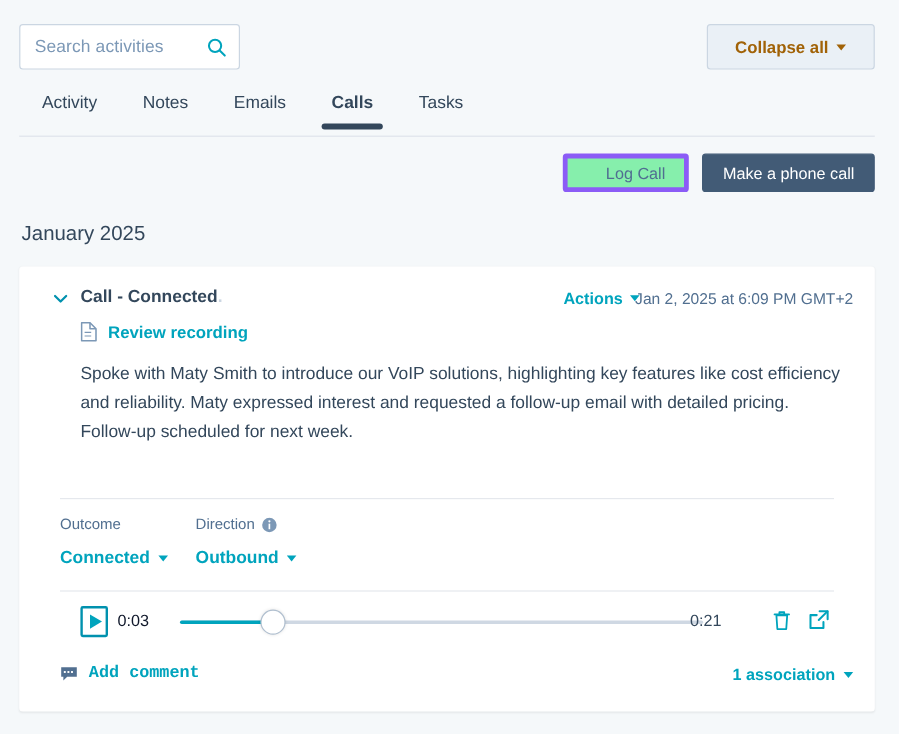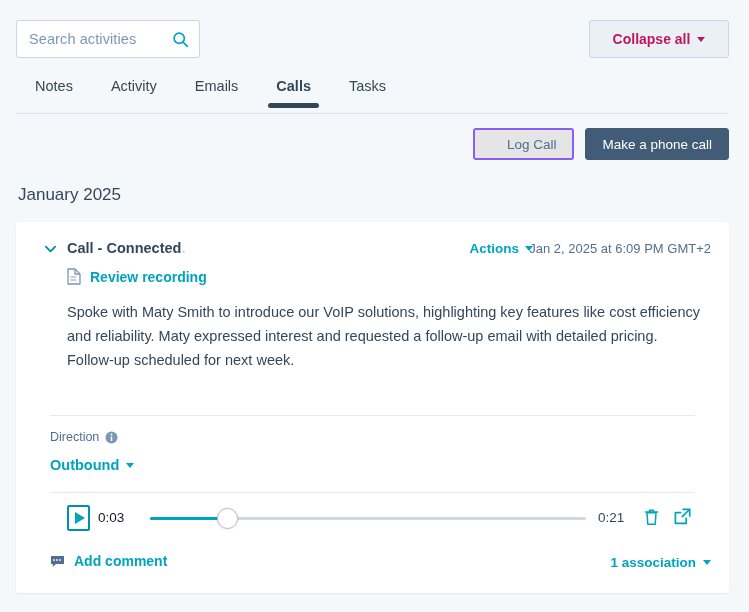--- a/index.html
+++ b/index.html
@@ -32,21 +32,21 @@
   .search-icon { width: 17px; height: 17px; flex: none; }
 
   .collapse-btn {
     position: absolute; right: 20px; top: 20px;
     height: 38px; min-width: 140px;
     background: #eaf0f6;
     border: 1px solid #cbd6e2;
     border-radius: 3px;
     display: flex; align-items: center; justify-content: center; gap: 7px;
     padding: 0 16px;
-    font-size: 14px; font-weight: bold; color: #be185d;
+    font-size: 14px; font-weight: bold; color: #a16207;
     cursor: pointer;
   }
   .caret {
     width: 0; height: 0;
     border-left: 4.5px solid transparent;
     border-right: 4.5px solid transparent;
     border-top: 5px solid currentColor;
     display: inline-block;
   }
 
@@ -76,21 +76,21 @@
   .action-row {
     position: absolute; right: 20px; top: 128px;
     display: flex; align-items: center; gap: 11px;
   }
   .btn {
     height: 32px; border-radius: 3px; font-size: 13.5px;
     display: flex; align-items: center; justify-content: center;
     padding: 0 16px; cursor: pointer; white-space: nowrap;
   }
   .btn-secondary {
-    background: #e5e5e5; border: 2px solid #8b5cf6; color: #506e91; padding-left: 32px;
+    background: #86efac; border: 4px solid #8b5cf6; color: #506e91; padding-left: 32px;
   }
   .btn-primary {
     background: #425b76; border: 1px solid #425b76; color: #ffffff;
   }
 
   
   .month {
     position: absolute; left: 18px; top: 185px;
     font-size: 17px; color: #33475b;
   }
@@ -202,38 +202,38 @@
   .thumb {
     position: absolute; left: 67px; top: -9px;
     width: 21px; height: 21px;
     background: #ffffff;
     border: 1px solid #b0bfcf;
     border-radius: 50%;
     box-shadow: 0 0 3px rgba(0,0,0,.12);
     cursor: grab;
   }
   .t-end {
-    position: absolute; left: 548px; top: 5px;
+    position: absolute; left: 525px; top: 5px;
     font-size: 13.5px; color: #33475b;
   }
   .trash-icon {
     position: absolute; left: 594px; top: 3px;
     width: 15px; height: 18px; cursor: pointer;
   }
   .ext-icon {
     position: absolute; left: 624px; top: 3px;
     width: 17px; height: 17px; cursor: pointer;
   }
 
   
   .add-comment {
     position: absolute; left: 34px; top: 331px;
     display: flex; align-items: center; gap: 9px; cursor: pointer;
   }
-  .add-comment .lbl { font-size: 14px; font-weight: bold; color: #00a4bd; }
+  .add-comment .lbl { font-size: 14px; font-weight: bold; color: #00a4bd; font-family: Liberation Mono, monospace; }
   .comment-icon { width: 15px; height: 13px; flex: none; }
   .assoc {
     position: absolute; right: 18px; top: 333px;
     font-size: 13.5px; font-weight: bold; color: #00a4bd;
     display: flex; align-items: center; gap: 7px; cursor: pointer;
   }
 </style>
 </head>
 <body>
 
@@ -248,22 +248,22 @@
       </svg>
     </div>
 
     <div class="collapse-btn">
       <span>Collapse all</span>
       <span class="caret"></span>
     </div>
   </div>
 
   <div class="tabs">
+    <div class="tab"><span>Activity</span></div>
     <div class="tab"><span>Notes</span></div>
-    <div class="tab"><span>Activity</span></div>
     <div class="tab"><span>Emails</span></div>
     <div class="tab active"><span>Calls</span></div>
     <div class="tab"><span>Tasks</span></div>
   </div>
   <div class="tabs-rule"></div>
 
   <div class="action-row">
     <div class="btn btn-secondary">
       <span>Log Call</span>
     </div>
@@ -299,20 +299,27 @@
       </svg>
       <span class="lbl">Review recording</span>
     </div>
 
     <div class="body-text" style="white-space:pre-line">Spoke with Maty Smith to introduce our VoIP solutions, highlighting key features like cost efficiency and reliability. Maty expressed interest and requested a follow-up email with detailed pricing.
 Follow-up scheduled for next week.</div>
 
     <div class="divider div-1"></div>
 
     <div class="meta">
+      <div class="meta-col outcome">
+        <div class="meta-label">Outcome</div>
+        <div class="meta-value">
+          <span>Connected</span>
+          <span class="caret"></span>
+        </div>
+      </div>
       <div class="meta-col">
         <div class="meta-label">
           <span>Direction</span>
           <svg class="info-icon" viewBox="0 0 14 14">
             <circle cx="7" cy="7" r="6.5" fill="#7c98b6"></circle>
             <rect x="6.25" y="5.8" width="1.5" height="5" fill="#ffffff"></rect>
             <circle cx="7" cy="3.7" r="1" fill="#ffffff"></circle>
           </svg>
         </div>
         <div class="meta-value">

